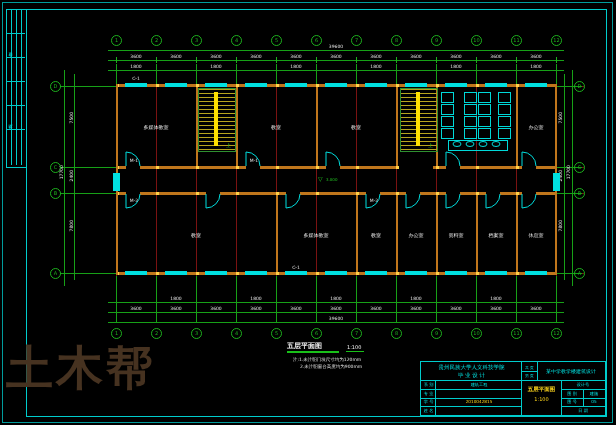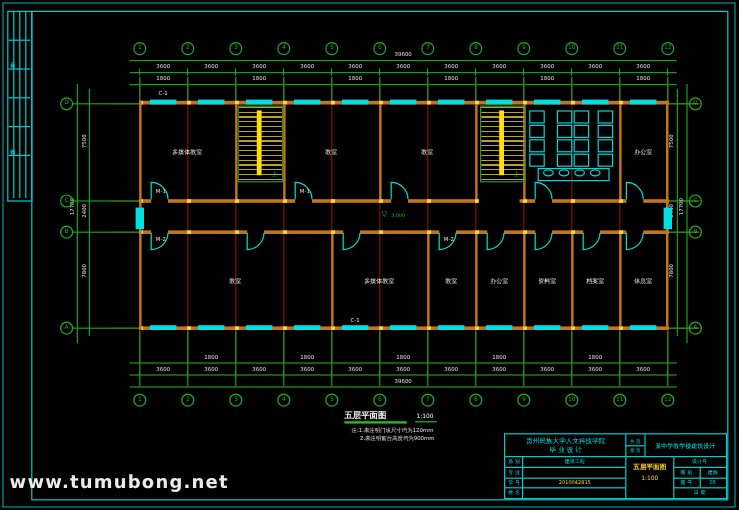--- a/index.html
+++ b/index.html
@@ -374,15 +374,15 @@
     <div class="a cyl" style="left:140px;top:44px;width:44px;height:1px;"></div>
     <div class="a cyl" style="left:162px;top:27px;width:1px;height:17px;"></div>
     <div class="a cyt" style="left:141px;top:20px;width:42px;font-size:4.2px;text-align:center;">设计号</div>
     <div class="a cyt" style="left:141px;top:29px;width:20px;font-size:4.2px;text-align:center;">图 别</div>
     <div class="a cyt" style="left:163px;top:29px;width:20px;font-size:4.2px;text-align:center;">建施</div>
     <div class="a cyt" style="left:141px;top:37px;width:20px;font-size:4.2px;text-align:center;">图 号</div>
     <div class="a cyt" style="left:163px;top:37px;width:20px;font-size:4.2px;text-align:center;">05</div>
     <div class="a cyt" style="left:141px;top:46px;width:42px;font-size:4.2px;text-align:center;">日 期</div>
   </div>
 
-  <div id="burl" class="a" style="left:8px;top:393px;z-index:9;">www.tumubong.net</div>
+  <div id="brand" class="a" style="left:6px;top:344px;z-index:9;">土木帮</div>
 
 </div>
 
 </body></html>

